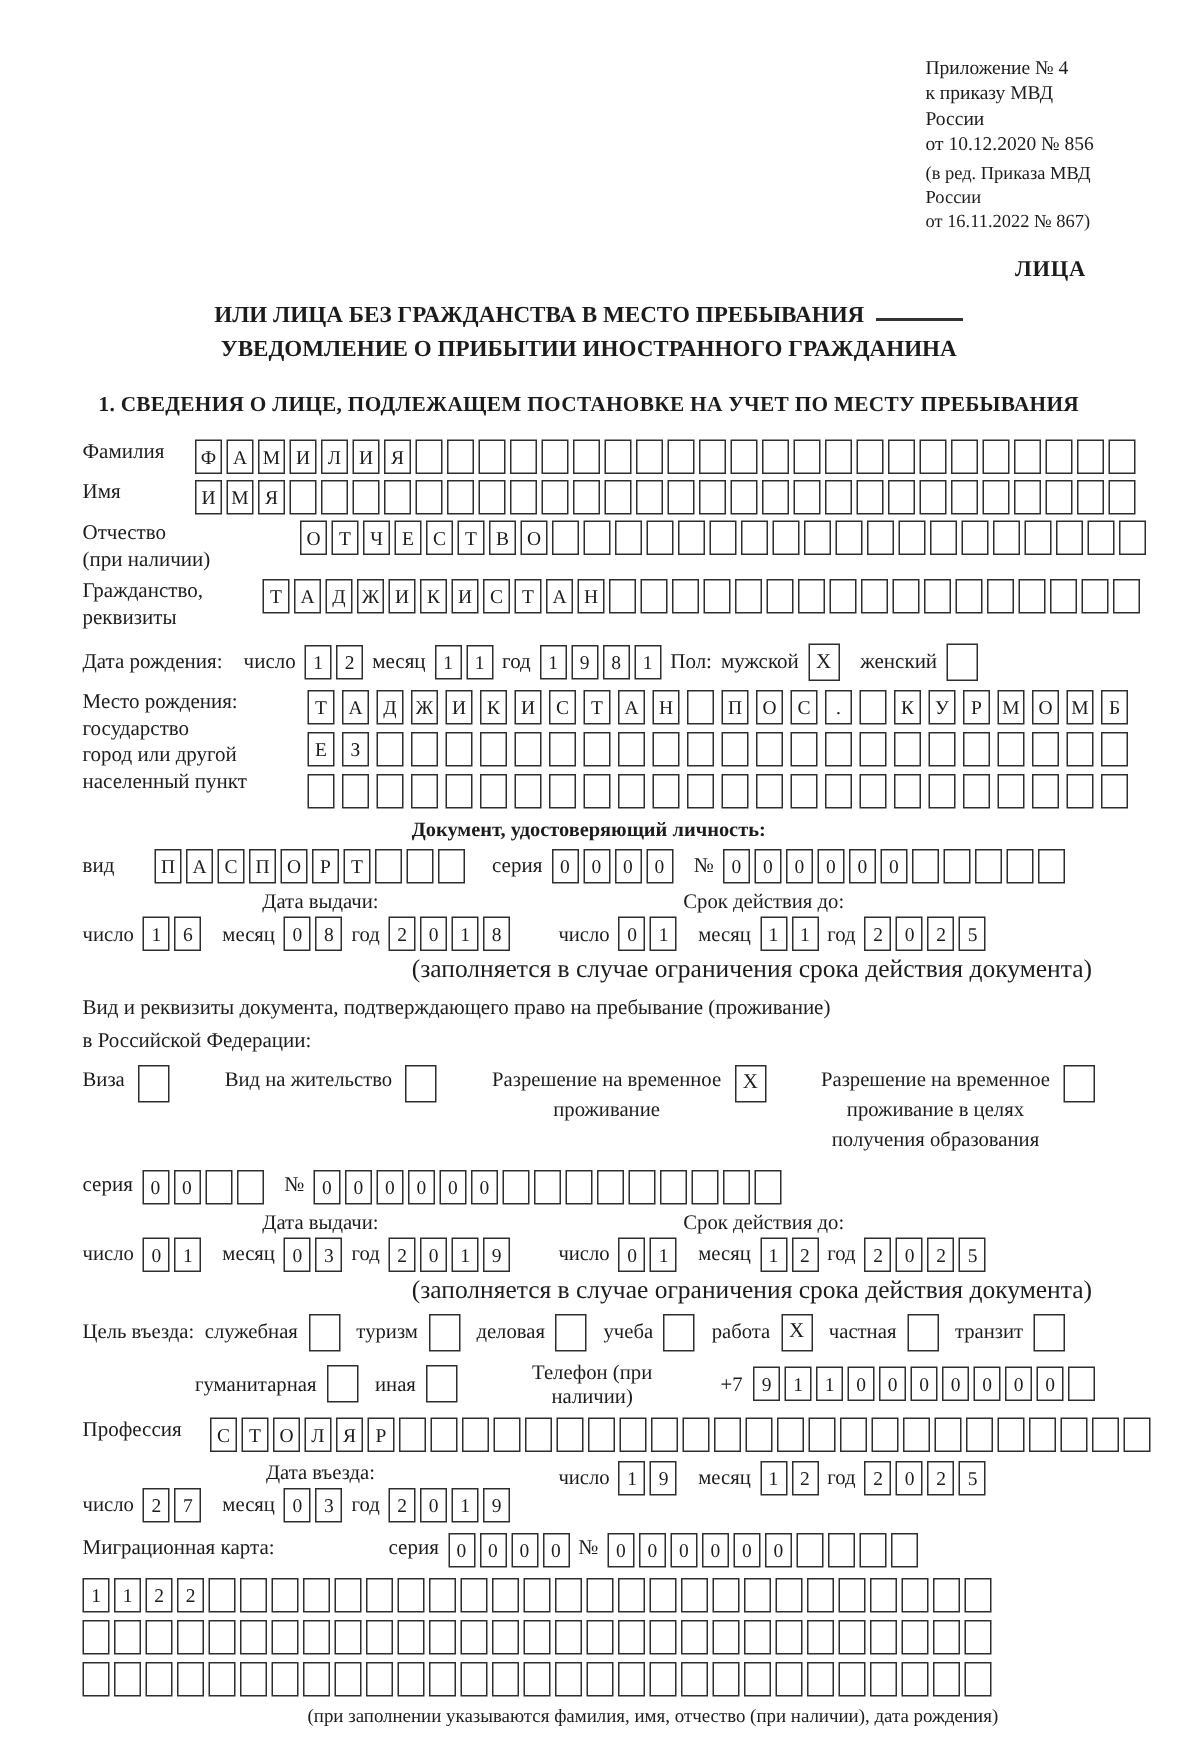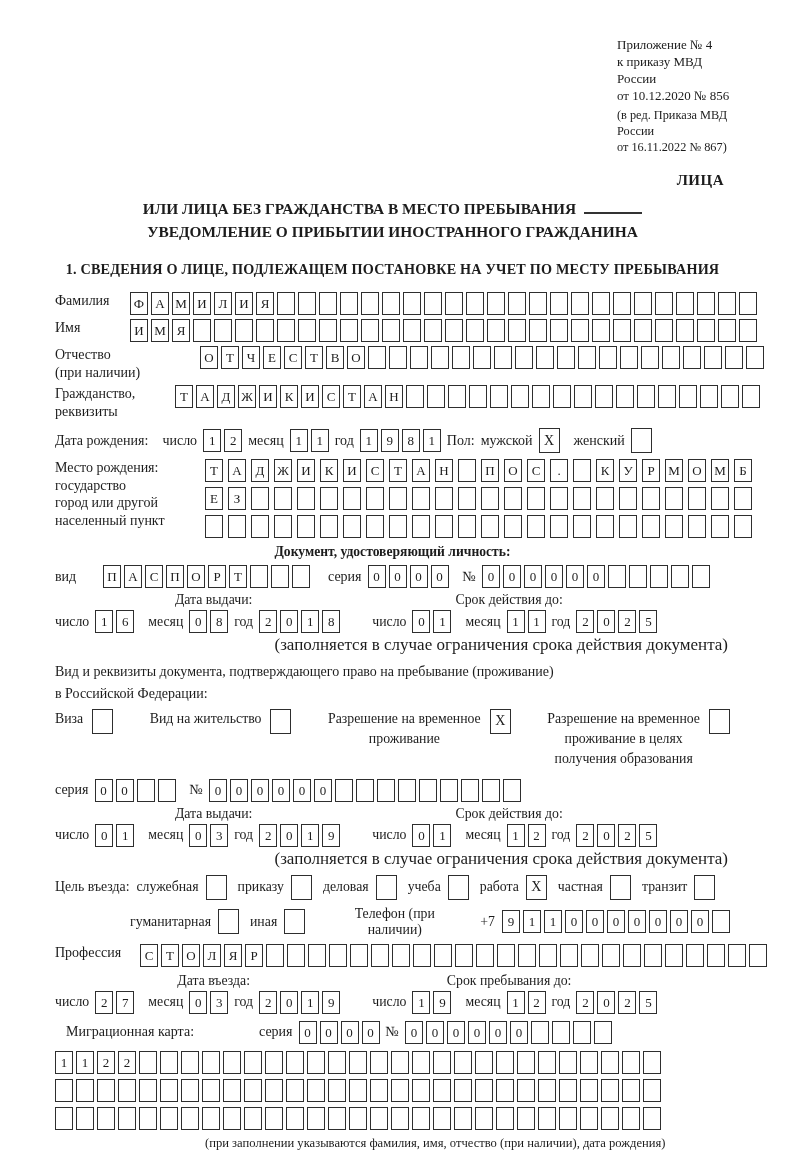--- a/index.html
+++ b/index.html
@@ -532,21 +532,21 @@
           </span>
       </div>
     </div>
   </div>
   <div class="note">(заполняется в случае ограничения срока действия документа)</div>
 
   <div class="purpose">
     <span>Цель въезда:</span>
     <span>служебная</span>
     <span class="cb"></span>
-    <span>приказу</span>
+    <span>туризм</span>
     <span class="cb"></span>
     <span>деловая</span>
     <span class="cb"></span>
     <span>учеба</span>
     <span class="cb"></span>
     <span>работа</span>
     <span class="cb">X</span>
     <span>частная</span>
     <span class="cb"></span>
     <span>транзит</span>
@@ -628,21 +628,20 @@
         <span>год</span>
         <span class="cells">
             <span class="cell">2</span>
             <span class="cell">0</span>
             <span class="cell">1</span>
             <span class="cell">9</span>
           </span>
       </div>
     </div>
     <div class="half-r">
-      <div class="group-head">Срок пребывания до:</div>
       <div class="dateline">
         <span>число</span>
         <span class="cells">
             <span class="cell">1</span>
             <span class="cell">9</span>
           </span>
         <span class="gap8">месяц</span>
         <span class="cells">
             <span class="cell">1</span>
             <span class="cell">2</span>
@@ -651,21 +650,21 @@
         <span class="cells">
             <span class="cell">2</span>
             <span class="cell">0</span>
             <span class="cell">2</span>
             <span class="cell">5</span>
           </span>
       </div>
     </div>
   </div>
 
-  <div class="row inline" style="margin-top:7px;text-align:center;">
+  <div class="row inline" style="margin-top:7px;">
     <span class="lbl lbl-w150">Миграционная карта:</span>
     <span class="lbl" style="margin-left:48px;">серия</span>
     <span class="cells">
         <span class="cell">0</span>
         <span class="cell">0</span>
         <span class="cell">0</span>
         <span class="cell">0</span>
       </span>
     <span class="lbl">№</span>
     <span class="cells">

